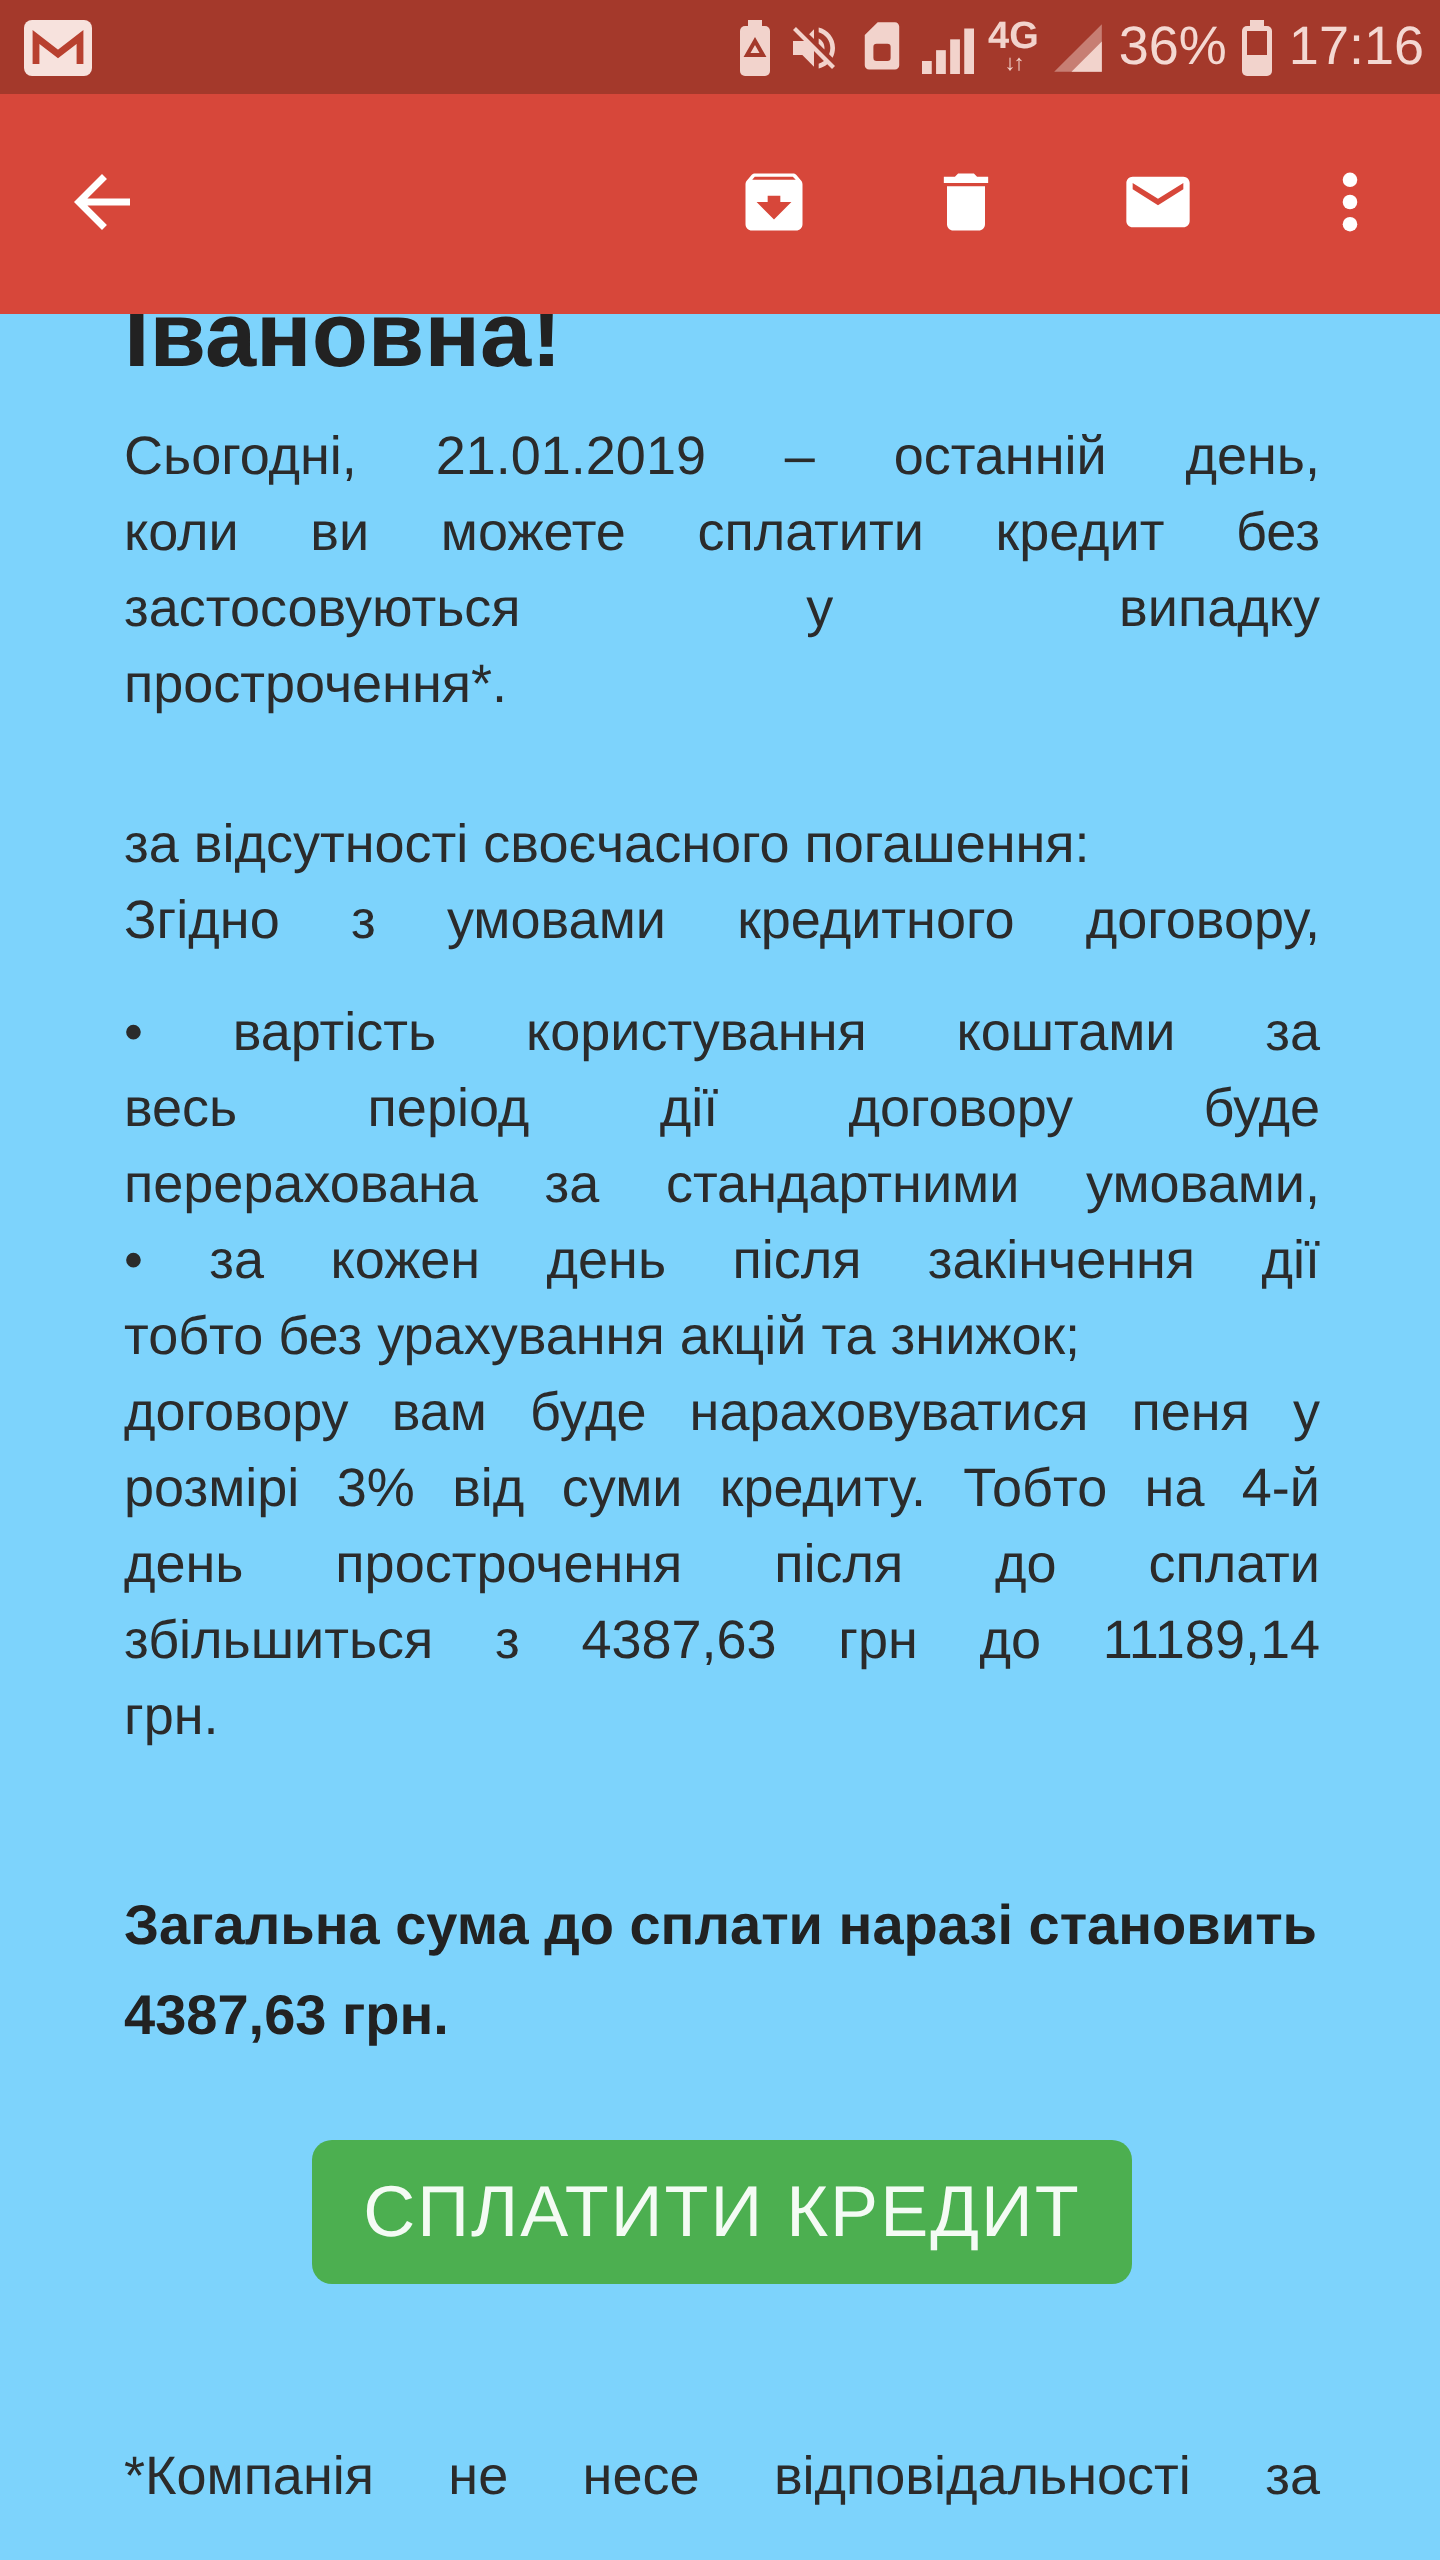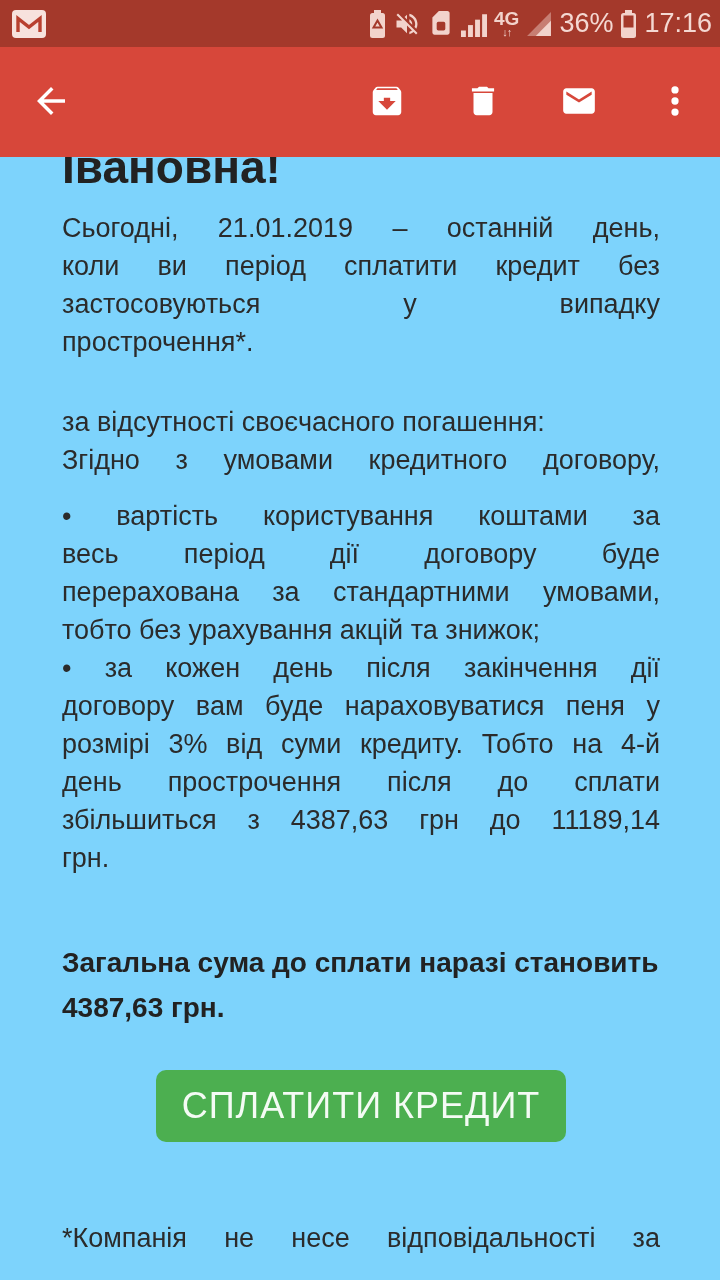--- a/index.html
+++ b/index.html
@@ -167,36 +167,36 @@
   </div>
 
   <div class="content">
 
     <div class="title-wrap">
       <div class="email-title">Івановна!</div>
     </div>
 
     <div class="para first">
       <div class="line">Сьогодні, 21.01.2019 – останній день,</div>
-      <div class="line">коли ви період сплатити кредит без</div>
+      <div class="line">коли ви можете сплатити кредит без</div>
       <div class="line">застосовуються у випадку</div>
       <div class="line last">прострочення*.</div>
     </div>
 
     <div class="para">
       <div class="line last">за відсутності своєчасного погашення:</div>
       <div class="line">Згідно з умовами кредитного договору,</div>
     </div>
 
     <div class="bullet-list">
       <div class="line">• вартість користування коштами за</div>
       <div class="line">весь період дії договору буде</div>
       <div class="line">перерахована за стандартними умовами,</div>
+      <div class="line">• за кожен день після закінчення дії</div>
       <div class="line last">тобто без урахування акцій та знижок;</div>
-      <div class="line">• за кожен день після закінчення дії</div>
       <div class="line">договору вам буде нараховуватися пеня у</div>
       <div class="line">розмірі 3% від суми кредиту. Тобто на 4-й</div>
       <div class="line">день прострочення після до сплати</div>
       <div class="line">збільшиться з 4387,63 грн до 11189,14</div>
       <div class="line last">грн.</div>
     </div>
 
     <div class="total">
       <div class="total-line">Загальна сума до сплати наразі становить</div>
       <div class="total-line">4387,63 грн.</div>

